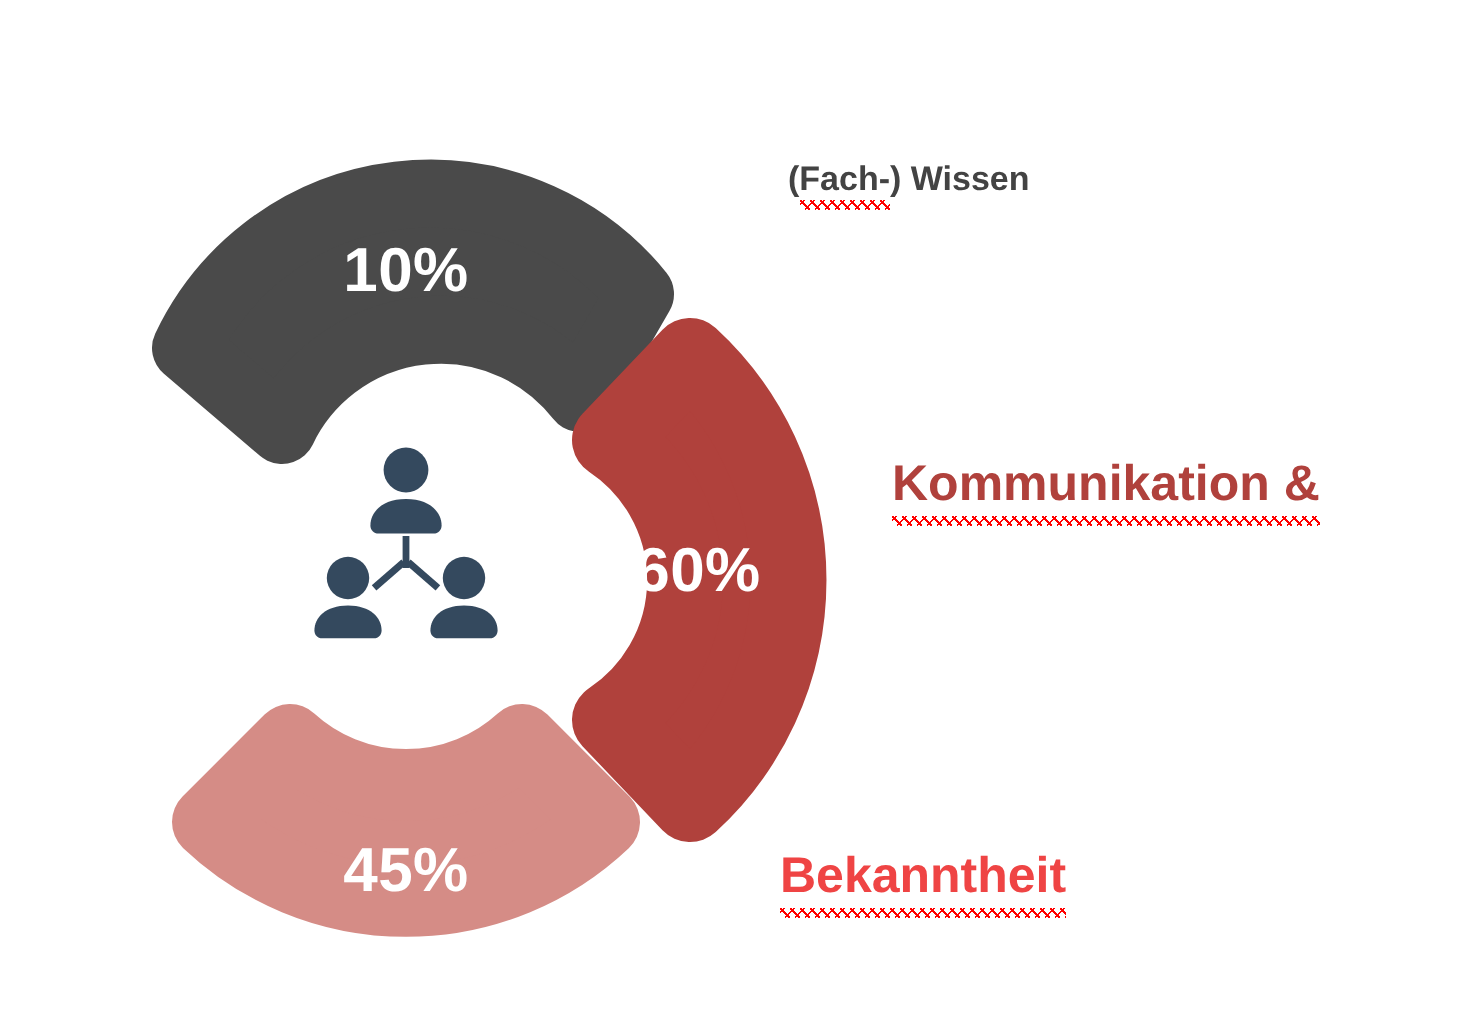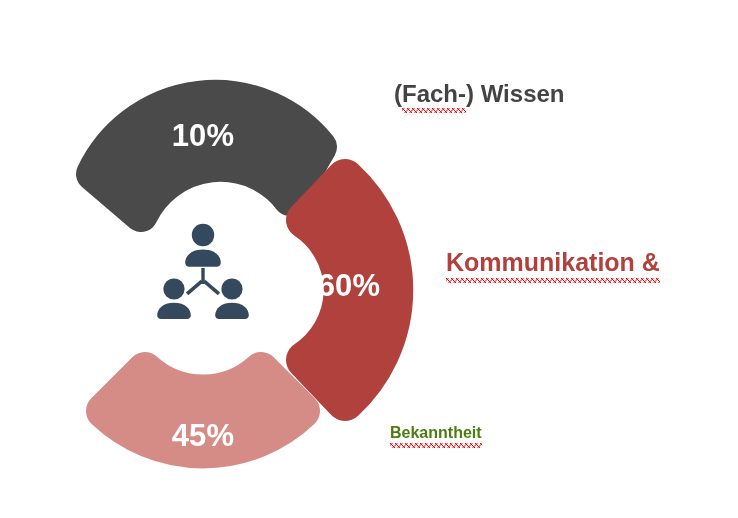--- a/index.html
+++ b/index.html
@@ -72,36 +72,35 @@
       linear-gradient(45deg, transparent 45%, #ff0000 45%, #ff0000 57%, transparent 57%),
       linear-gradient(-45deg, transparent 45%, #ff0000 45%, #ff0000 57%, transparent 57%);
     background-size: 5px 5px;
     background-repeat: repeat-x;
     background-position: 0 0, 2.5px 0;
   }
 
   #callout-wissen {
     left: 394px;
     top: 80px;
-    font-size: 24px;
+    font-size: 17px;
     color: #434343;
   }
   #callout-kommunikation {
     left: 446px;
     top: 228px;
     font-size: 25px;
     color: #b0413c;
-    margin-top: 20px;
   }
   #callout-kommunikation .line + .line { margin-top: 7px; }
   #callout-bekanntheit {
     left: 390px;
     top: 424px;
-    font-size: 16px;
-    color: #4d7c0f;
+    font-size: 25px;
+    color: #ef4444;
   }
 
   .center-icon {
     position: absolute;
     left: 153px;
     top: 218px;
     width: 100px;
     height: 112px;
   }
 </style>

